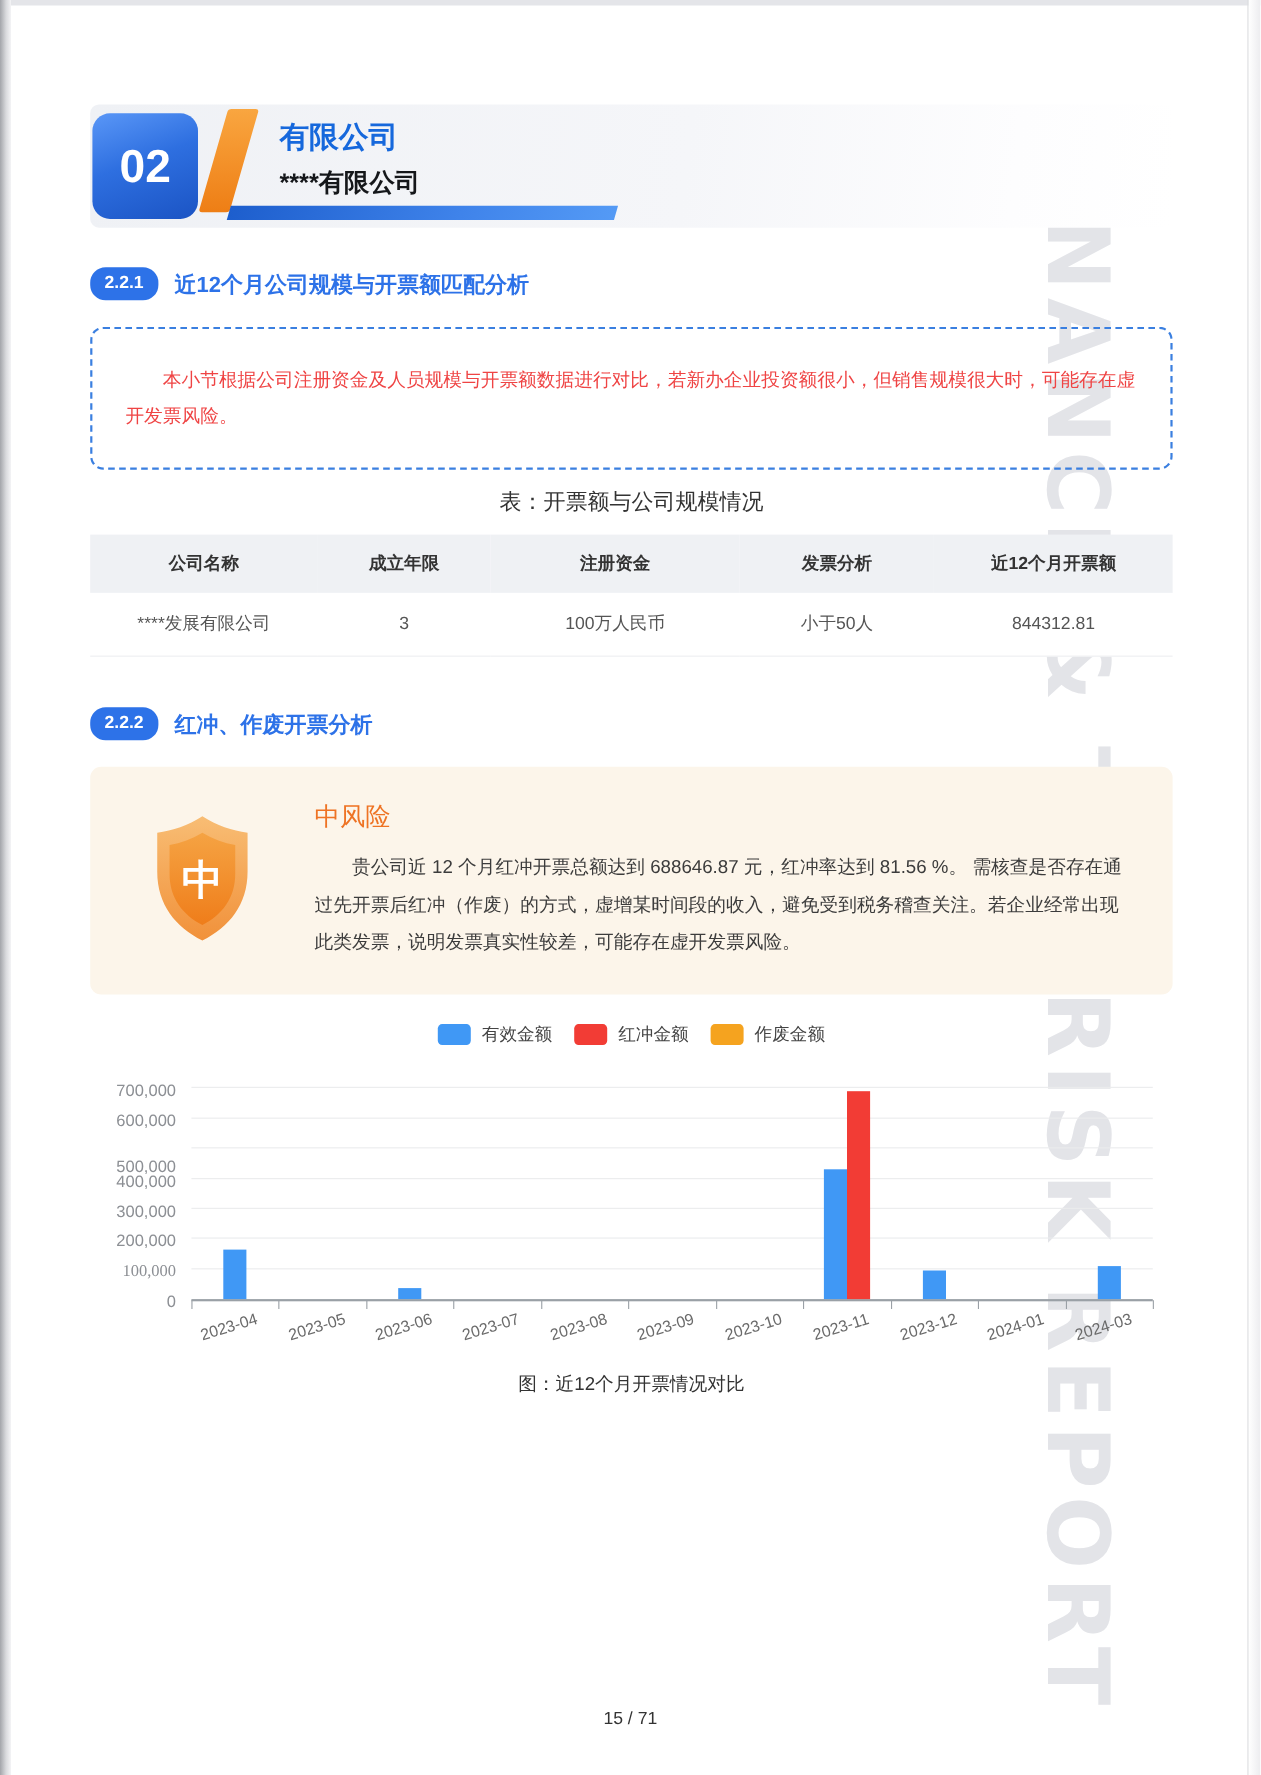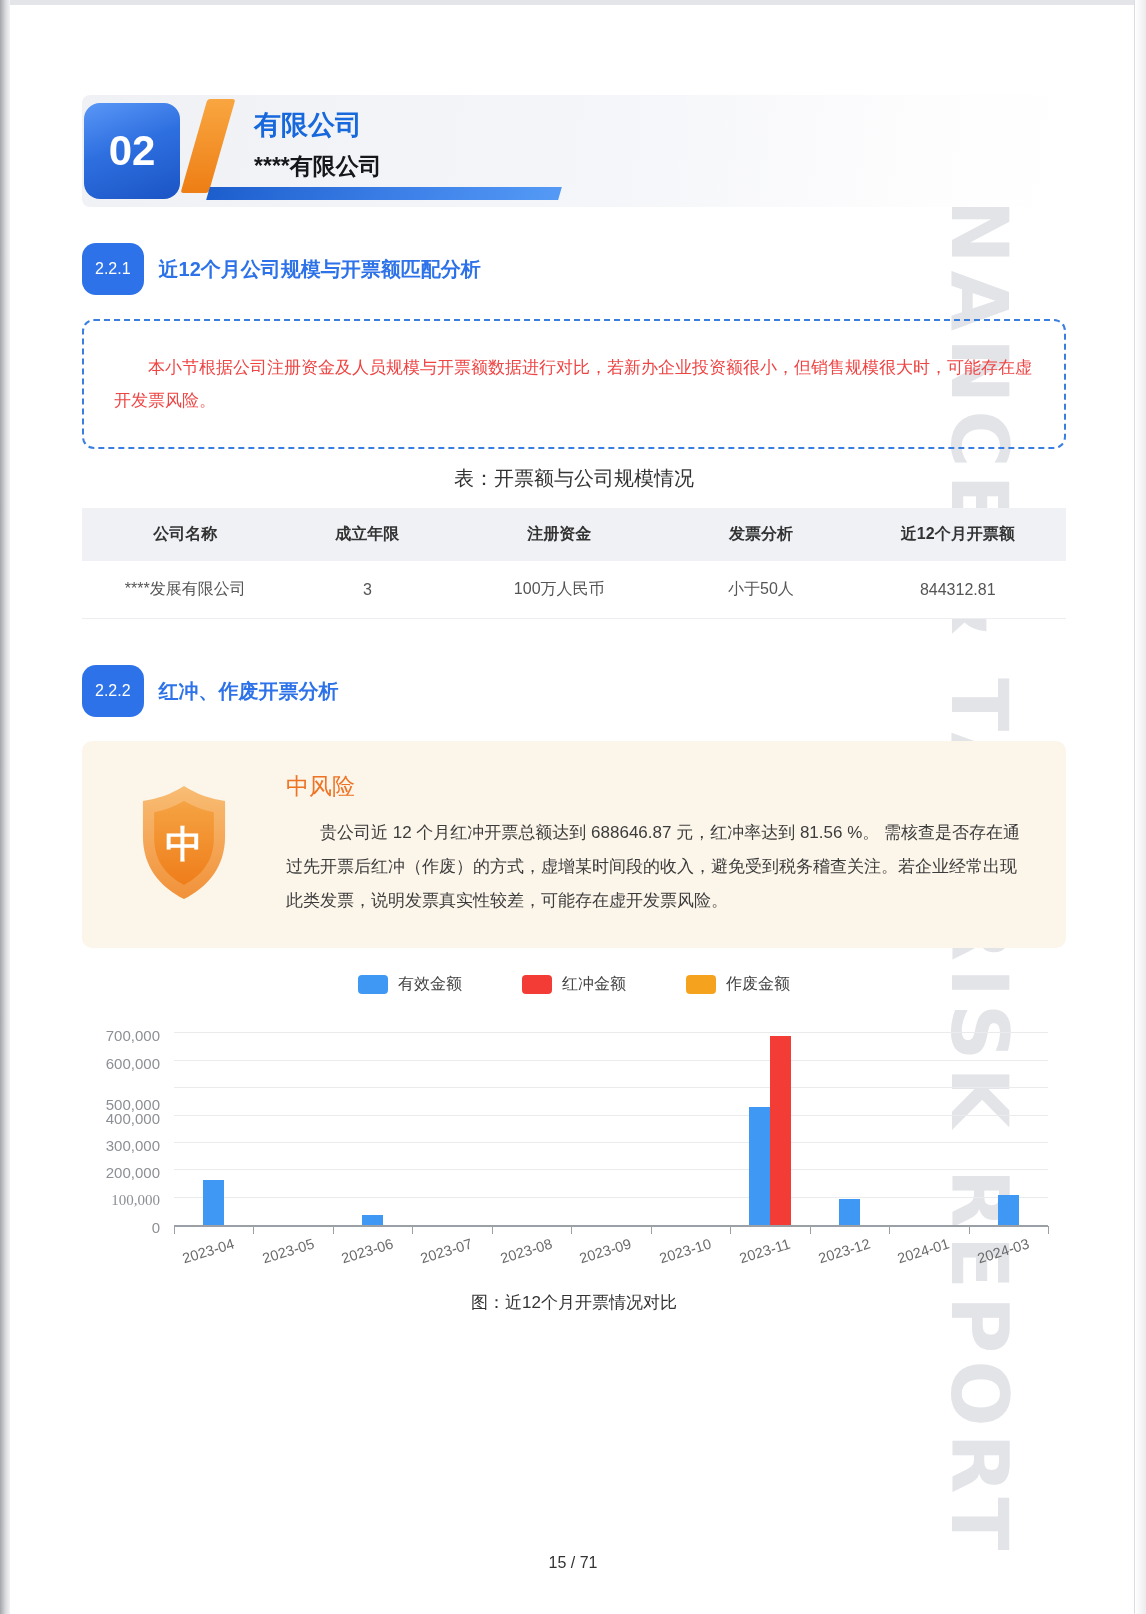--- a/index.html
+++ b/index.html
@@ -31,22 +31,22 @@
   .slash { position:absolute; left:112px; top:4px; width:28px; height:94px;
     background:linear-gradient(180deg,#f9a640,#ee7e15); transform:skewX(-16deg); border-radius:3px; }
   .head-text { position:absolute; left:172px; top:12px; }
   .chapter-title { color:#1668dc; font-size:27px; font-weight:bold; margin-bottom:8px; }
   .chapter-sub { color:#15171a; font-size:23px; font-weight:bold; }
   .blue-underline { position:absolute; left:126px; bottom:7px; width:352px; height:13px;
     background:linear-gradient(90deg,#1d5ecd,#3f83ea 60%,#549af5); transform:skewX(-16deg); }
 
   
   .section-head { display:flex; align-items:center; margin-bottom:24px; }
-  .sec-badge { background:#2d72e8; color:#fff; font-size:16px; font-weight:normal;
-    padding:17px 13px; border-radius:14px; }
+  .sec-badge { background:#2d72e8; color:#fff; font-size:16px; font-weight:bold;
+    padding:6px 13px; border-radius:14px; }
   .sec-title { color:#2d72e8; font-size:20px; font-weight:bold; margin-left:15px; }
 
   
   .dashed-box { border:2px dashed #3a7fe0; border-radius:12px; padding:30px 30px;
     margin-bottom:16px; background:transparent; }
   .dashed-box p { color:#ef4444; font-size:17px; line-height:1.95; text-indent:2em; }
 
   
   .tbl-caption { text-align:center; color:#333; font-size:20px; margin:14px 0 16px; }
   table { width:100%; border-collapse:collapse; margin-bottom:46px; }
@@ -58,21 +58,21 @@
   
   .risk-box { background:#fcf5ea; border-radius:10px; padding:26px 34px 30px 42px;
     display:flex; gap:42px; margin-bottom:26px; }
   .shield-wrap { flex:0 0 120px; display:flex; align-items:center; justify-content:center; }
   .risk-content { flex:1; }
   .risk-title { color:#ee7324; font-size:23px; font-weight:normal; margin:4px 0 14px; }
   .risk-desc { color:#3c3c3c; font-size:17px; line-height:2.0; text-indent:2em; }
 
   
   .chart { position:relative; }
-  .legend { display:flex; justify-content:center; gap:60px; margin:4px 0 40px; }
+  .legend { display:flex; justify-content:center; gap:20px; margin:4px 0 40px; }
   .legend-item { display:flex; align-items:center; gap:10px; cursor:pointer; }
   .swatch { width:30px; height:19px; border-radius:4px; display:inline-block; }
   .legend-label { color:#444; font-size:16px; }
   .chart-body { display:flex; margin-top:18px; }
   .y-labels { position:relative; width:92px; height:192px; flex:0 0 92px; }
   .ytick { position:absolute; right:14px; font-size:15px; color:#8c8f94; white-space:nowrap; }
   .plot { position:relative; flex:1; height:192px; border-bottom:2px solid #9aa0a6; margin-right:18px; }
   .gridline { position:absolute; left:0; right:0; height:1px; background:#eaebed; }
   .slots { position:absolute; left:0; right:0; top:0; bottom:0; display:flex; }
   .slot { flex:1; display:flex; align-items:flex-end; justify-content:center; }

